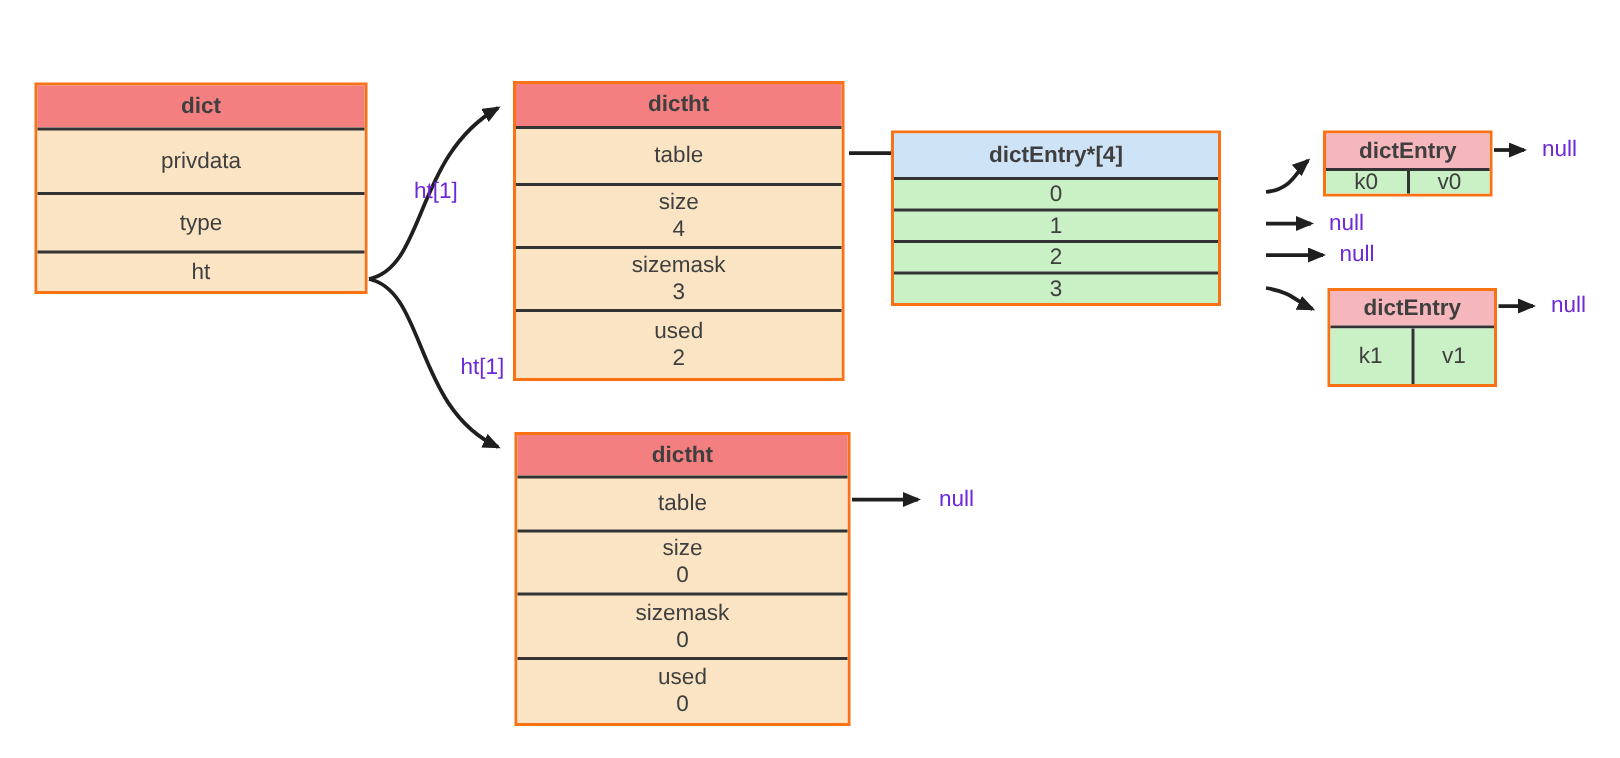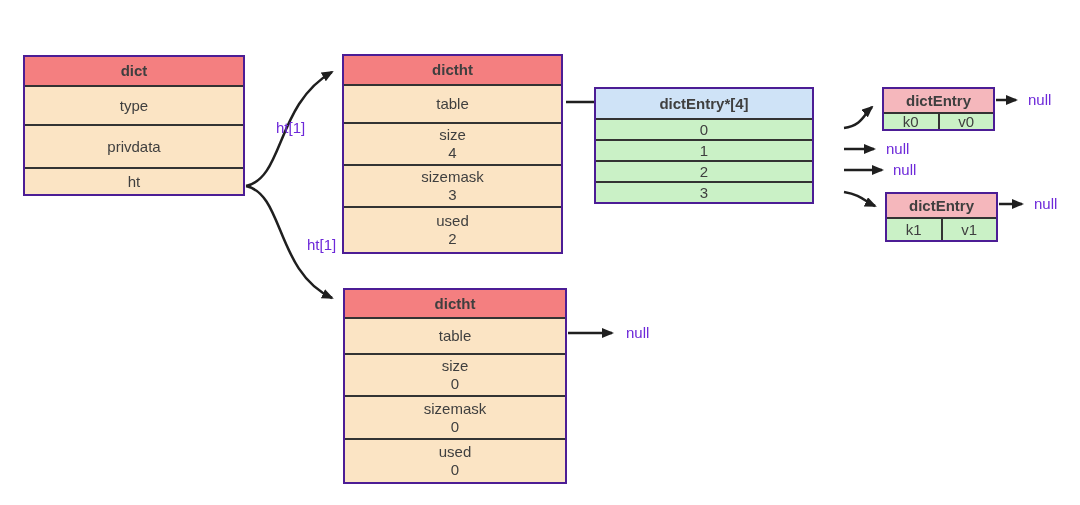--- a/index.html
+++ b/index.html
@@ -1,20 +1,20 @@
 <!DOCTYPE html>
 <html><head>
 <meta charset="utf-8">
 <style>
   html,body { margin:0; padding:0; background:#ffffff; }
   .canvas {
     position:relative; width:1080px; height:505px; background:#ffffff;
     font-family:"Liberation Sans", sans-serif; color:#3f3f3f; overflow:hidden;
   }
-  .tbl { position:absolute; box-sizing:border-box; border:2px solid #4c1d95; }
+  .tbl { position:absolute; box-sizing:border-box; border:2px solid #f97316; }
   .trow {
     box-sizing:border-box; border-top:2px solid #333333;
     display:flex; flex-direction:column; align-items:center; justify-content:center;
     font-size:15px; line-height:1.2; text-align:center;
   }
   .trow.first { border-top:none; }
   .hdr { font-weight:bold; }
   .c-red   { background:#f47f80; }
   .c-peach { background:#fbe4c4; }
   .c-blue  { background:#cfe3f7; }
@@ -48,25 +48,25 @@
     <path class="wire" d="M844,149 H874" marker-end="url(#ah)"></path>
     <path class="wire" d="M844,170 H882" marker-end="url(#ah)"></path>
     <path class="wire" d="M844,192 C862,195 864,201 875,206" marker-end="url(#ah)"></path>
     <path class="wire" d="M996,100 H1016" marker-end="url(#ah)"></path>
     <path class="wire" d="M999,204 H1022" marker-end="url(#ah)"></path>
     <path class="wire" d="M568,333 H612" marker-end="url(#ah)"></path>
   </svg>
 
   <div class="tbl" style="left:23px; top:55px; width:222px;">
     <div class="trow first hdr c-red" style="height:28px">dict</div>
+    <div class="trow c-peach" style="height:43px">
+      <span>privdata</span>
+    </div>
     <div class="trow c-peach" style="height:39px">
       <span>type</span>
-    </div>
-    <div class="trow c-peach" style="height:43px">
-      <span>privdata</span>
     </div>
     <div class="trow c-peach" style="height:27px">
       <span>ht</span>
     </div>
   </div>
 
   <div class="tbl" style="left:342px; top:54px; width:221px;">
     <div class="trow first hdr c-red" style="height:28px">dictht</div>
     <div class="trow c-peach" style="height:38px">
       <span>table</span>
@@ -115,21 +115,21 @@
   <div class="tbl" style="left:882px; top:87px; width:113px;">
     <div class="trow first hdr c-pink" style="height:23px">dictEntry</div>
     <div class="cells" style="height:17px">
       <div class="cell first c-green">k0</div>
       <div class="cell c-green">v0</div>
     </div>
   </div>
 
   <div class="tbl" style="left:885px; top:192px; width:113px;">
     <div class="trow first hdr c-pink" style="height:23px">dictEntry</div>
-    <div class="cells" style="height:23px">
+    <div class="cells" style="height:39px">
       <div class="cell first c-green">k1</div>
       <div class="cell c-green">v1</div>
     </div>
   </div>
 
   <div class="lbl" style="left:276px; top:119px;">ht[1]</div>
   <div class="lbl" style="left:279px; top:236px;margin-left:28px;">ht[1]</div>
   <div class="lbl" style="left:886px; top:140px;">null</div>
   <div class="lbl" style="left:893px; top:161px;">null</div>
   <div class="lbl" style="left:1028px; top:91px;">null</div>

